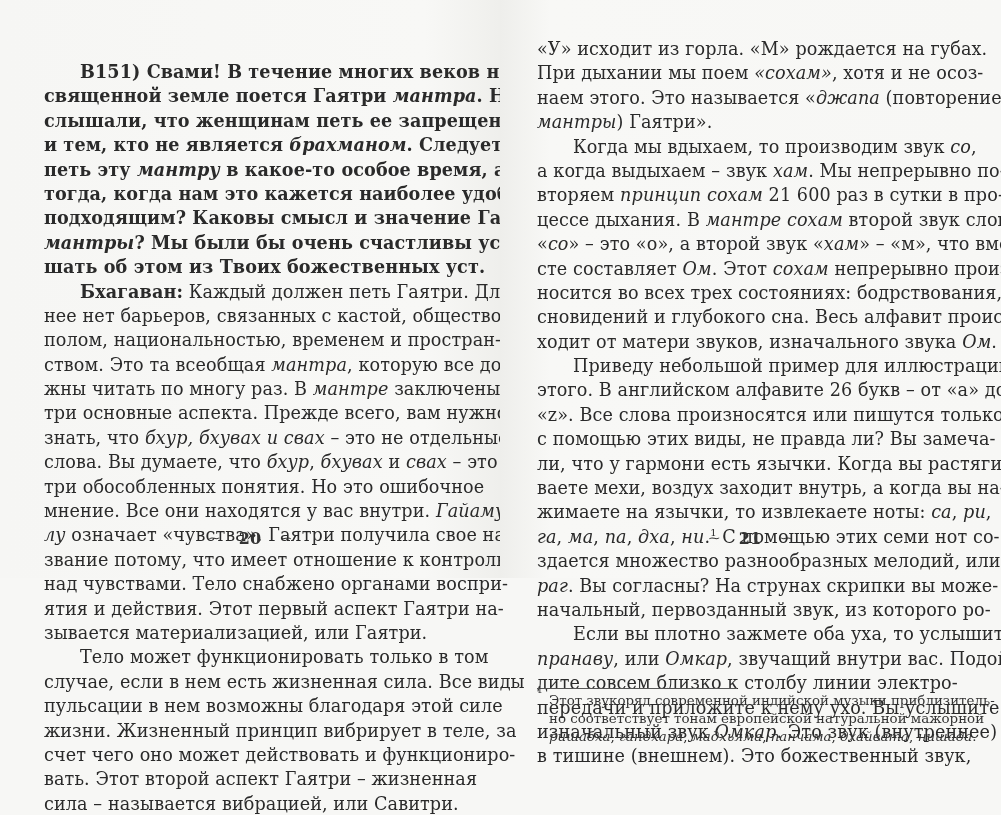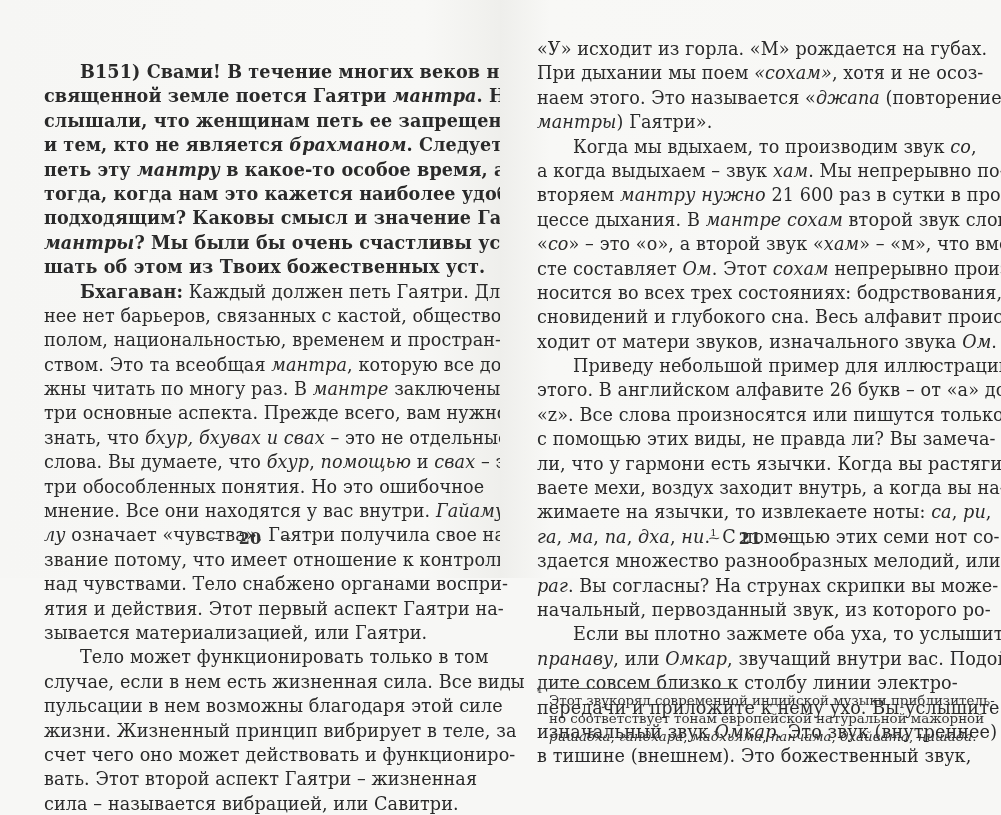--- a/index.html
+++ b/index.html
@@ -56,21 +56,21 @@
         <span class="line"><span class="bold">подходящим? Каковы смысл и значение Гаятри</span></span>
         <span class="line"><span class="bold"><em>мантры</em>? Мы были бы очень счастливы услы-</span></span>
         <span class="line last"><span class="bold">шать об этом из Твоих божественных уст.</span></span>
         <span class="line indent"><span class="bold">Бхагаван:</span> Каждый должен петь Гаятри. Для</span>
         <span class="line">нее нет барьеров, связанных с кастой, обществом,</span>
         <span class="line">полом, национальностью, временем и простран-</span>
         <span class="line">ством. Это та всеобщая <em>мантра</em>, которую все дол-</span>
         <span class="line">жны читать по многу раз. В <em>мантре</em> заключены</span>
         <span class="line">три основные аспекта. Прежде всего, вам нужно</span>
         <span class="line">знать, что <em>бхур, бхувах и свах</em> – это не отдельные</span>
-        <span class="line">слова. Вы думаете, что <em>бхур</em>, <em>помощью</em> и <em>свах</em> – это</span>
+        <span class="line">слова. Вы думаете, что <em>бхур</em>, <em>бхувах</em> и <em>свах</em> – это</span>
         <span class="line">три обособленных понятия. Но это ошибочное</span>
         <span class="line">мнение. Все они находятся у вас внутри. <em>Гайаму-</em></span>
         <span class="line"><em>лу</em> означает «чувства». Гаятри получила свое на-</span>
         <span class="line">звание потому, что имеет отношение к контролю</span>
         <span class="line">над чувствами. Тело снабжено органами воспри-</span>
         <span class="line">ятия и действия. Этот первый аспект Гаятри на-</span>
         <span class="line last">зывается материализацией, или Гаятри.</span>
         <span class="line indent">Тело может функционировать только в том</span>
         <span class="line">случае, если в нем есть жизненная сила. Все виды</span>
         <span class="line">пульсации в нем возможны благодаря этой силе</span>
@@ -84,21 +84,21 @@
     </div>
   </div>
   <div class="page right">
     <div class="column" id="right-col">
         <span class="line">«У» исходит из горла. «М» рождается на губах.</span>
         <span class="line">При дыхании мы поем <em>«сохам»</em>, хотя и не осоз-</span>
         <span class="line">наем этого. Это называется «<em>джапа</em> (повторение</span>
         <span class="line last"><em>мантры</em>) Гаятри».</span>
         <span class="line indent">Когда мы вдыхаем, то производим звук <em>со</em>,</span>
         <span class="line">а когда выдыхаем – звук <em>хам</em>. Мы непрерывно по-</span>
-        <span class="line">вторяем <em>мантру нужно</em> 21 600 раз в сутки в про-</span>
+        <span class="line">вторяем <em>принцип сохам</em> 21 600 раз в сутки в про-</span>
         <span class="line">цессе дыхания. В <em>мантре сохам</em> второй звук слога</span>
         <span class="line">«<em>со</em>» – это «о», а второй звук «<em>хам</em>» – «м», что вме-</span>
         <span class="line">сте составляет <em>Ом</em>. Этот <em>сохам</em> непрерывно произ-</span>
         <span class="line">носится во всех трех состояниях: бодрствования,</span>
         <span class="line">сновидений и глубокого сна. Весь алфавит проис-</span>
         <span class="line last">ходит от матери звуков, изначального звука <em>Ом</em>.</span>
         <span class="line indent">Приведу небольшой пример для иллюстрации</span>
         <span class="line">этого. В английском алфавите 26 букв – от «а» до</span>
         <span class="line">«z». Все слова произносятся или пишутся только</span>
         <span class="line">с помощью этих виды, не правда ли? Вы замеча-</span>

